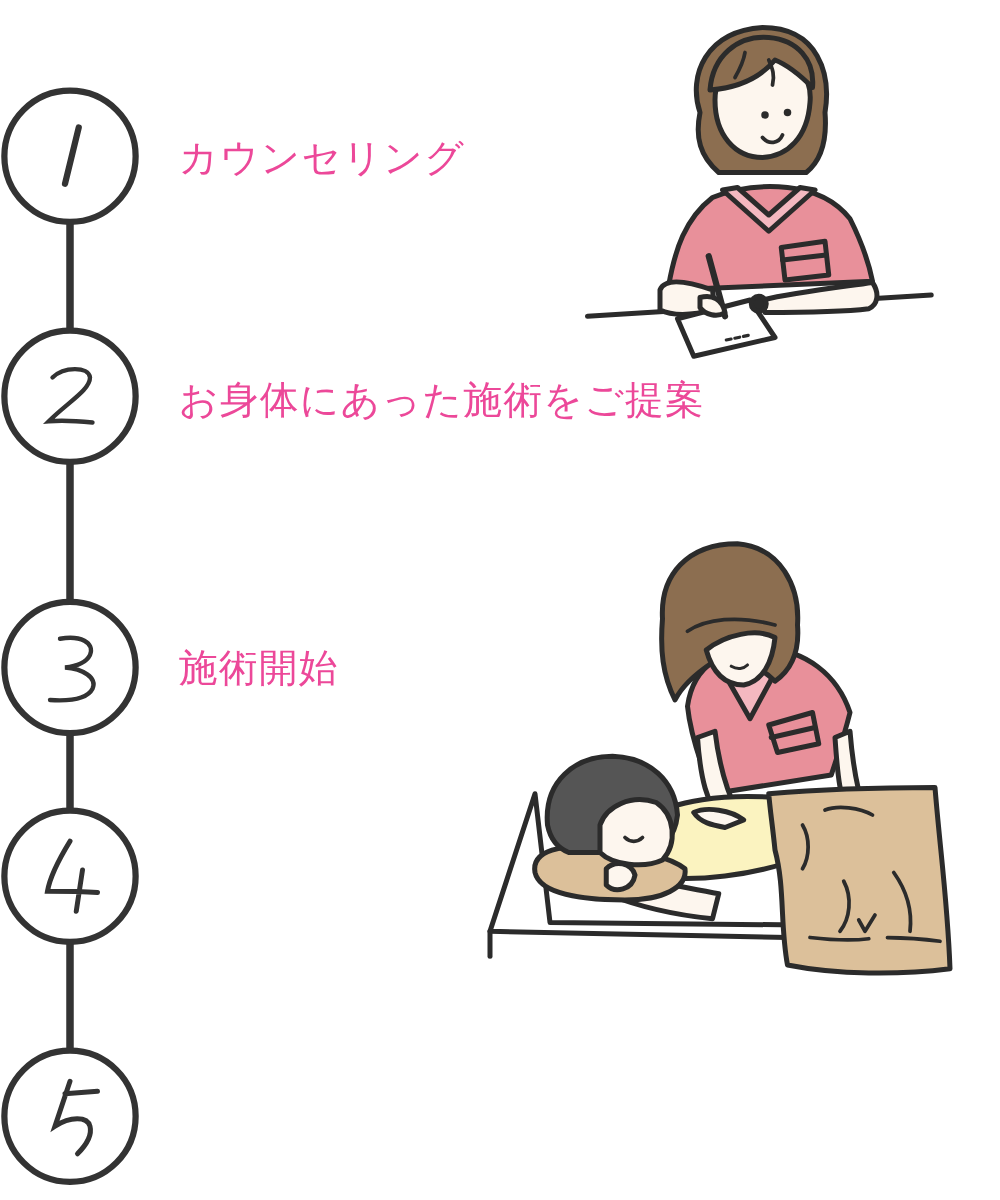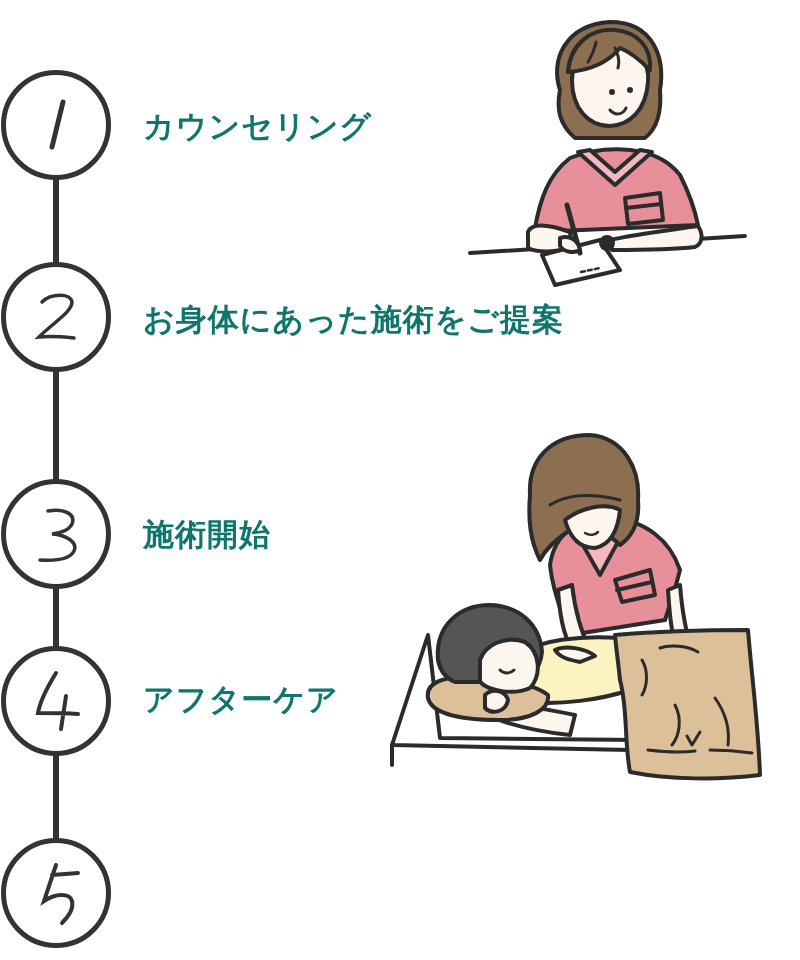--- a/index.html
+++ b/index.html
@@ -5,21 +5,21 @@
   html, body { margin: 0; padding: 0; background: #ffffff; }
   body { width: 800px; height: 960px; position: relative; overflow: hidden;
          font-family: "DejaVu Sans", "Liberation Sans", sans-serif; }
   .timeline-line { position: absolute; left: 53px; top: 175px; width: 6px; height: 670px; background: #333333; }
   .step { position: absolute; left: 0; width: 800px; height: 112px; }
   .step-circle { position: absolute; left: 1px; top: 0; width: 100px; height: 100px;
                  border: 5px solid #333333; border-radius: 50%; background: #ffffff; }
   .step-number { position: absolute; left: 0; top: 0; width: 100px; height: 100px;
                  display: flex; align-items: center; justify-content: center; }
   .step-label { position: absolute; left: 143px; top: 50%; transform: translateY(-50%);
-                font-size: 31px; font-weight: bold; color: #0f766e; letter-spacing: 1px;
+                font-size: 31px; font-weight: normal; color: #ec4899; letter-spacing: 1px;
                 white-space: nowrap; }
   .illus { position: absolute; }
 </style>
 </head>
 <body>
 
 <div class="timeline-line"></div>
 
 <div class="step" style="top:70px;">
   <div class="step-circle">
@@ -47,21 +47,20 @@
   </div>
   <div class="step-label" style="top:56px;">施術開始</div>
 </div>
 
 <div class="step" style="top:646px;">
   <div class="step-circle">
     <svg class="step-number" viewBox="0 0 100 100">
       <path d="M50 22 C42 35, 34 50, 32 62 C45 62, 58 62, 72 63 M60 45 L55 78" stroke="#333" stroke-width="4" stroke-linecap="round" fill="none"></path>
     </svg>
   </div>
-  <div class="step-label" style="top:54px;">アフターケア</div>
 </div>
 
 <div class="step" style="top:838px;">
   <div class="step-circle">
     <svg class="step-number" viewBox="0 0 100 100">
       <path d="M50 22 L38 58 C50 50, 64 50, 66 58 C68 66, 62 74, 56 80 M46 32 L72 30" stroke="#333" stroke-width="4" stroke-linecap="round" fill="none"></path>
     </svg>
   </div>
 </div>
 

